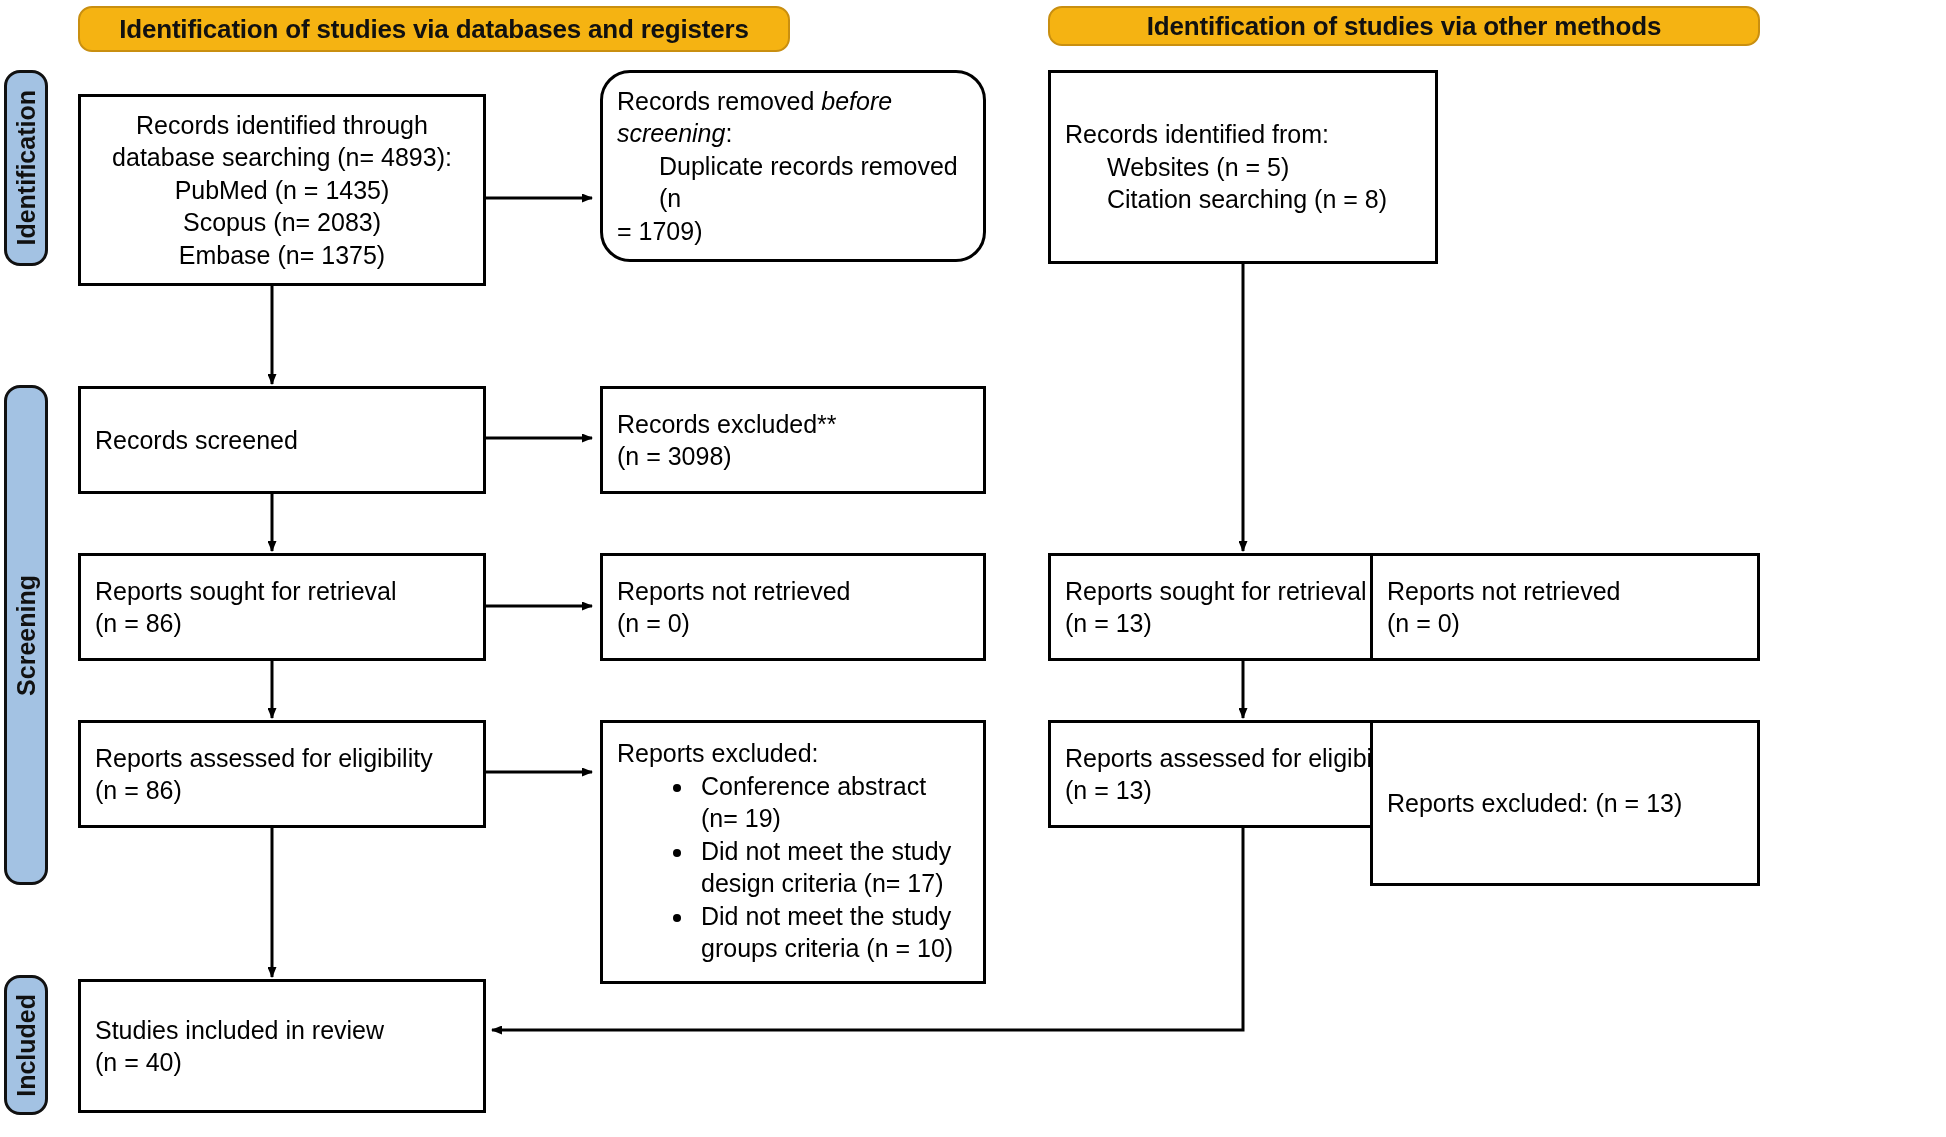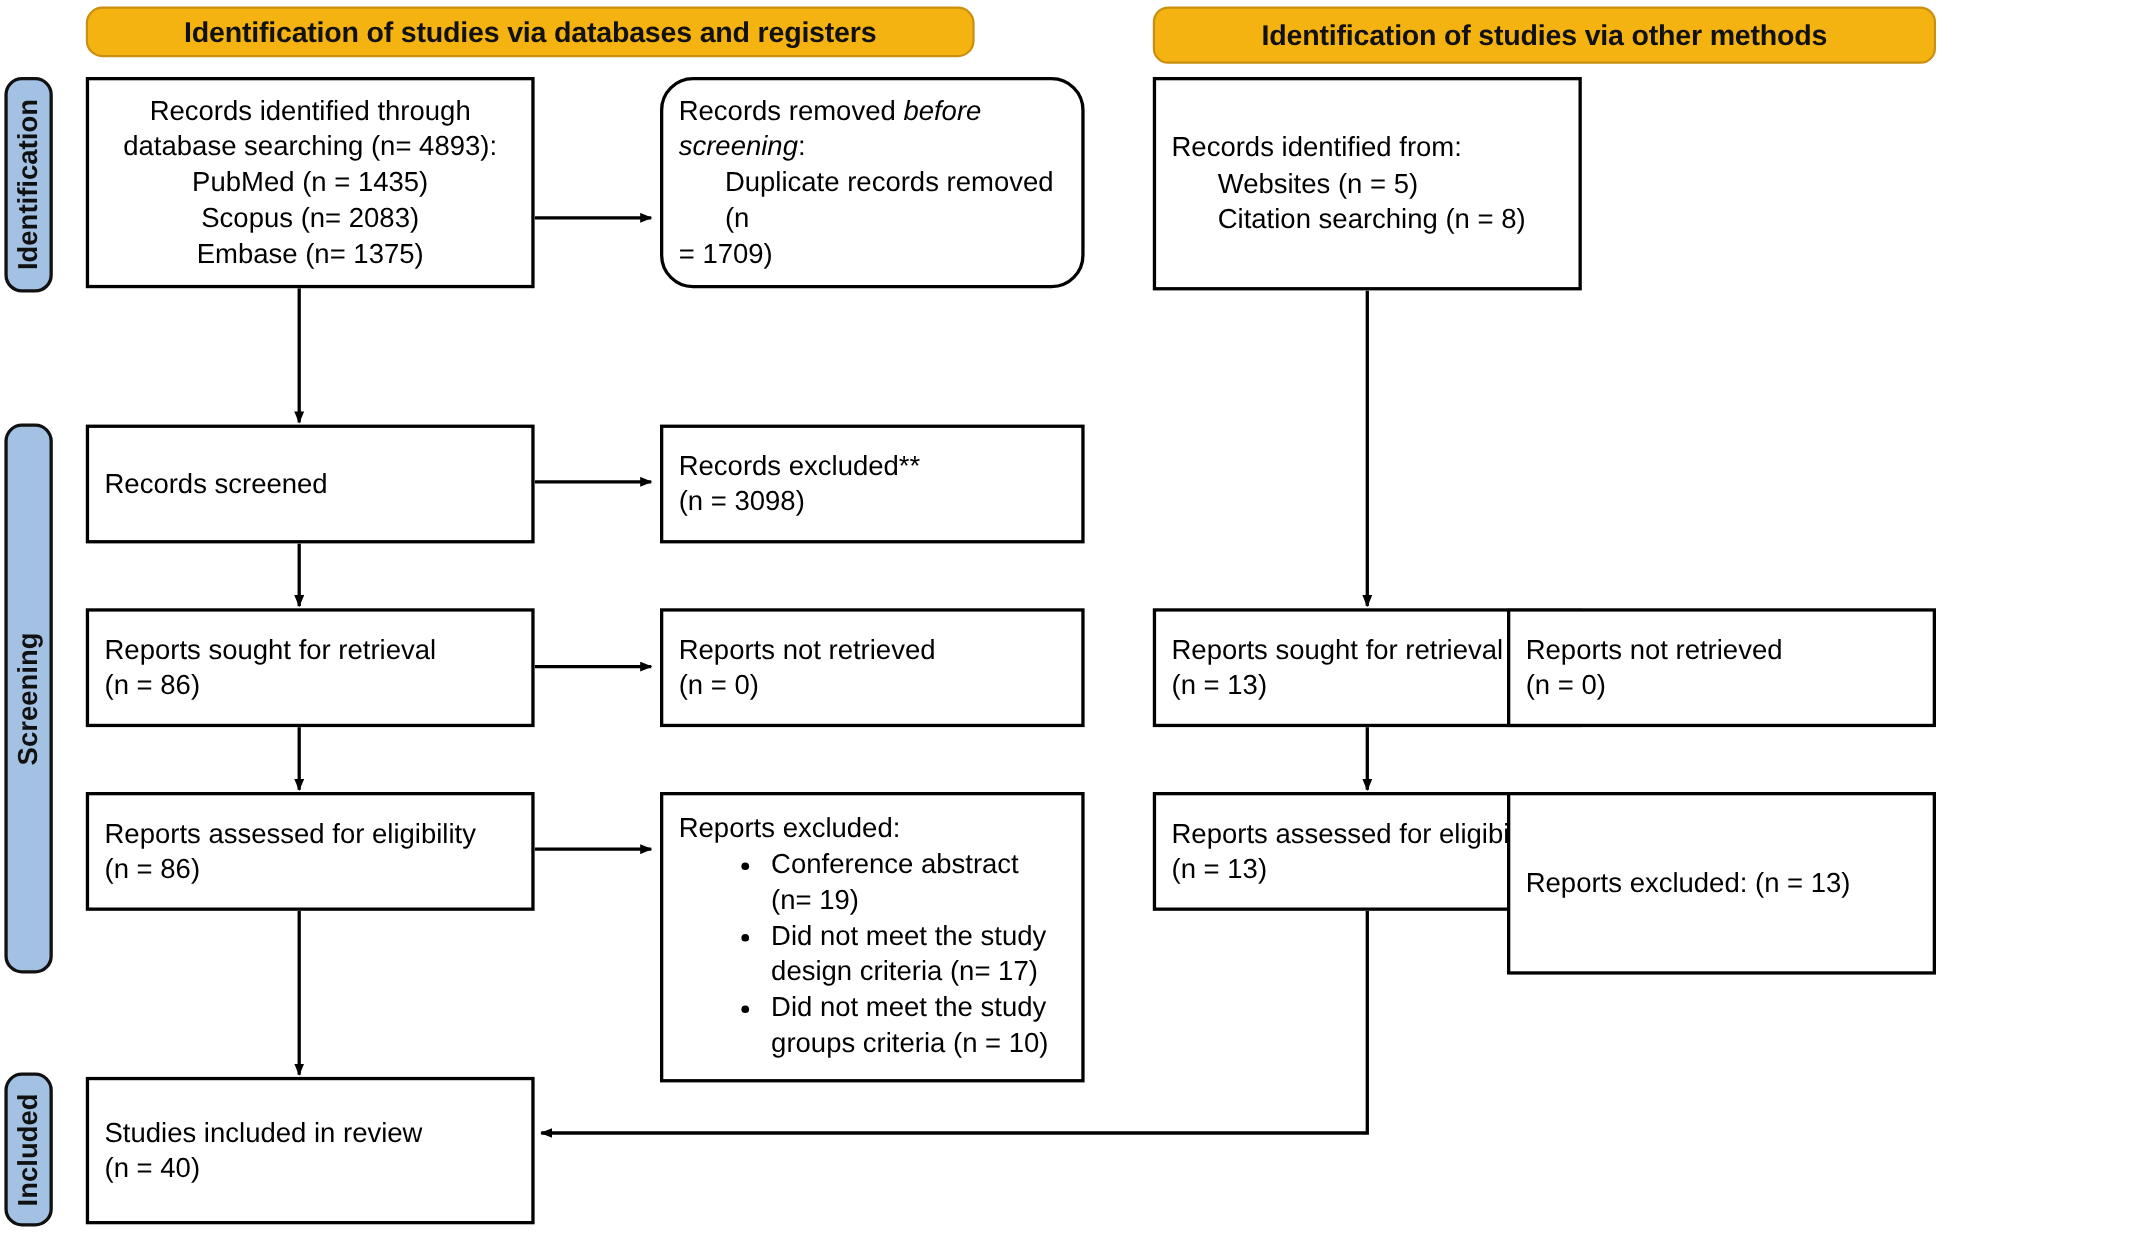--- a/index.html
+++ b/index.html
@@ -66,21 +66,21 @@
     border: 3px solid #000000;
     box-sizing: border-box;
     padding: 0 14px;
     display: flex;
     flex-direction: column;
     justify-content: center;
     font-size: 25px;
     line-height: 1.30;
     color: #000000;
   }
-  .nodebox.center-text { text-align: center; }
+  .nodebox.center-text { text-align: center; margin-top: 24px; }
   .nodebox p { margin: 0; }
   .nodebox .ital { font-style: italic; }
   .nodebox .indent { padding-left: 42px; }
 
   ul.bullets {
     margin: 0;
     padding-left: 78px;
     list-style: disc;
   }
   ul.bullets li {
@@ -123,23 +123,23 @@
       <path d="M1256,606 L1362,606"></path>
 
       <path d="M1243,661 L1243,718"></path>
 
       <path d="M1256,772 L1362,772"></path>
 
       <path d="M1243,828 L1243,1030 L492,1030"></path>
     </g>
   </svg>
 
-  <div class="hdr" style="left:78px; top:6px; width:808px; height:46px;border-radius:15px;">Identification of studies via databases and registers</div>
-
-  <div class="hdr" style="left:1048px; top:6px; width:712px; height:52px;">Identification of studies via other methods</div>
+  <div class="hdr" style="left:78px; top:6px; width:712px; height:46px;">Identification of studies via databases and registers</div>
+
+  <div class="hdr" style="left:1048px; top:6px; width:712px; height:40px;">Identification of studies via other methods</div>
 
   <div class="stage-tab" style="left:4px; top:70px; width:44px; height:196px;">
     <span>Identification</span>
   </div>
 
   <div class="stage-tab" style="left:4px; top:385px; width:44px; height:500px;">
     <span>Screening</span>
   </div>
 
   <div class="stage-tab" style="left:4px; top:975px; width:44px; height:140px;">

